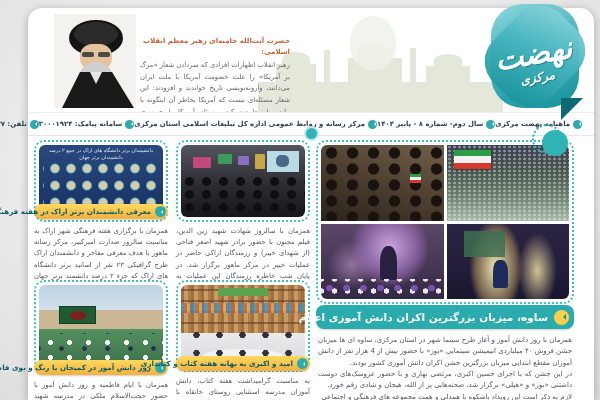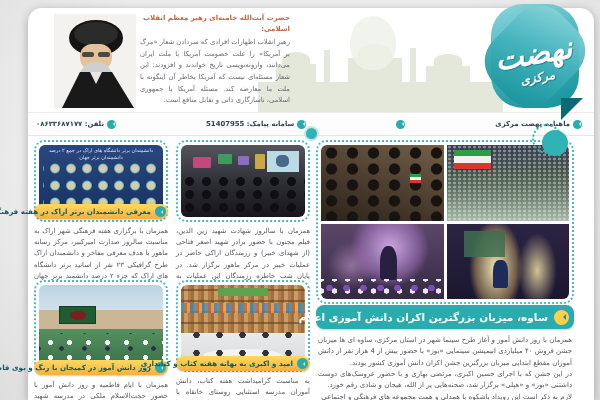--- a/index.html
+++ b/index.html
@@ -14,21 +14,21 @@
     background:#fff; border-radius:14px 14px 0 0;
     box-shadow:0 2px 10px rgba(0,0,0,.28);
   }
   
   .portrait { position:absolute; left:26px; top:6px; width:82px; height:94px; }
   .skyline { position:absolute; left:230px; top:34px; width:245px; height:70px; overflow:hidden; }
   .sk { position:absolute; background:#e3e8da; }
   .sk.dome { border-radius:50% 50% 0 0; }
   .emblem { position:absolute; left:322px; top:8px; width:46px; height:54px;
     background:#eef1e7; border-radius:50% 50% 45% 45%; opacity:.8; }
-  .quote { position:absolute; left:112px; top:5px; width:150px; direction:rtl; }
+  .quote { position:absolute; left:112px; top:28px; width:150px; direction:rtl; }
   .quote .q-title { color:#c9663a; font-size:7px; font-weight:bold; line-height:1.5; }
   .quote .q-sub { color:#8e4526; font-size:7.5px; font-weight:bold; line-height:1.5; margin-top:1px; }
   .quote .q-body { color:#6a6a70; font-size:6.8px; line-height:1.72; text-align:justify; margin-top:3px; }
   
   .logo { position:absolute; left:455px; top:-6px; width:104px; height:120px; z-index:6; }
   .logo-blob, .logo-blob::before {
     position:absolute; left:8px; top:2px; width:88px; height:104px;
     background:linear-gradient(160deg,#8fd6dd 0%, #46b4be 45%, #149099 100%);
     border-radius:32px;
   }
@@ -209,26 +209,33 @@
     <span class="ib-item">
       <span class="circ ib-circ">
           <span class="tri tri-w"></span>
         </span>
       <span>ماهنامه نهضت مرکزی</span>
     </span>
     <span class="ib-item">
       <span class="circ ib-circ">
           <span class="tri tri-w"></span>
         </span>
-    </span>
-    <span class="ib-item">
-      <span class="circ ib-circ">
-          <span class="tri tri-w"></span>
-        </span>
-      <span>سامانه پیامک: 51407955</span>
+      <span>سال دوم- شماره ۸ - پاییز ۱۴۰۴</span>
+    </span>
+    <span class="ib-item">
+      <span class="circ ib-circ">
+          <span class="tri tri-w"></span>
+        </span>
+      <span>مرکز رسانه و روابط عمومی اداره کل تبلیغات اسلامی استان مرکزی</span>
+    </span>
+    <span class="ib-item">
+      <span class="circ ib-circ">
+          <span class="tri tri-w"></span>
+        </span>
+      <span>سامانه پیامک: ۳۰۰۰۱۹۲۴</span>
     </span>
     <span class="ib-item">
       <span class="circ ib-circ">
           <span class="tri tri-w"></span>
         </span>
       <span>تلفن: ۰۸۶۳۳۶۸۷۱۷۷</span>
     </span>
   </div>
 
   <div class="deco2"></div>

